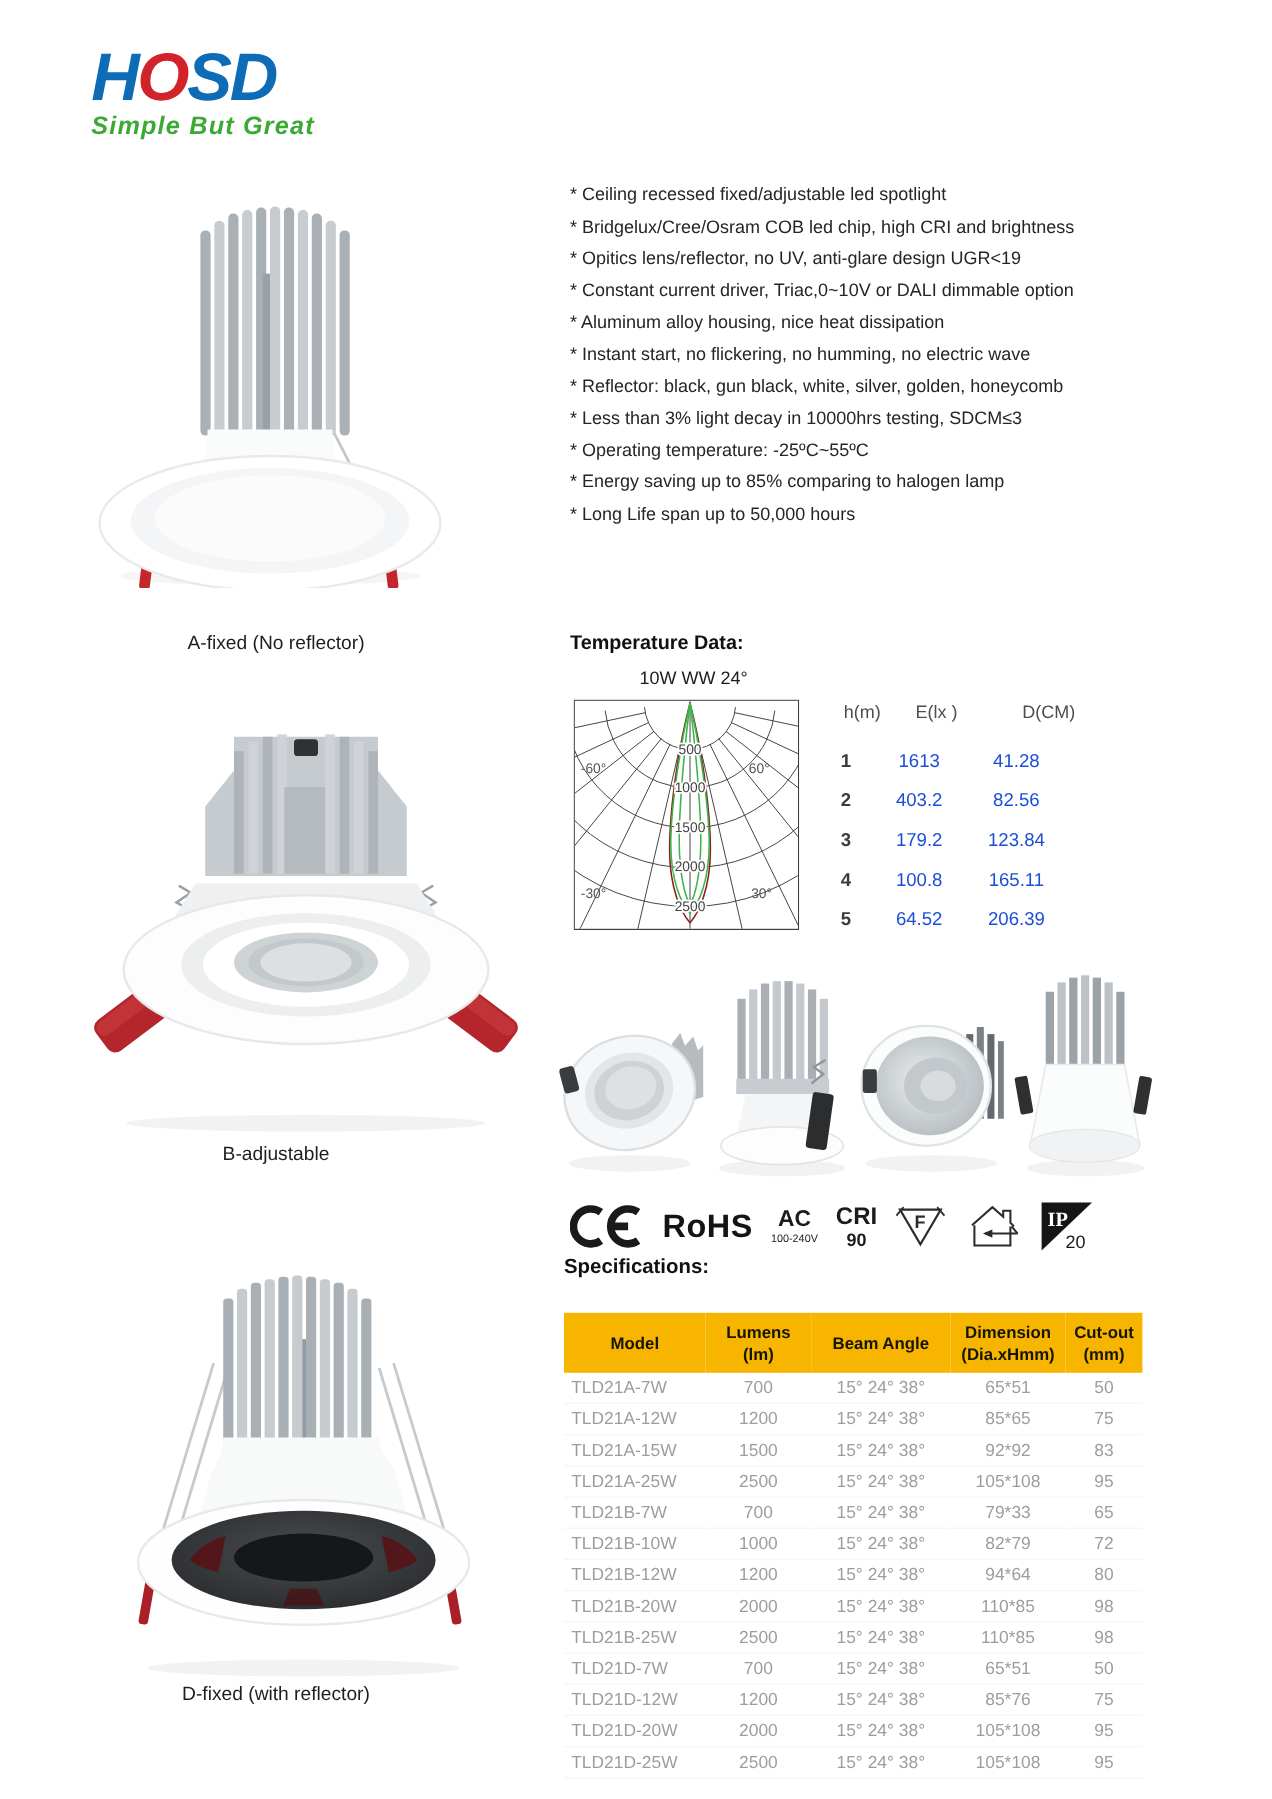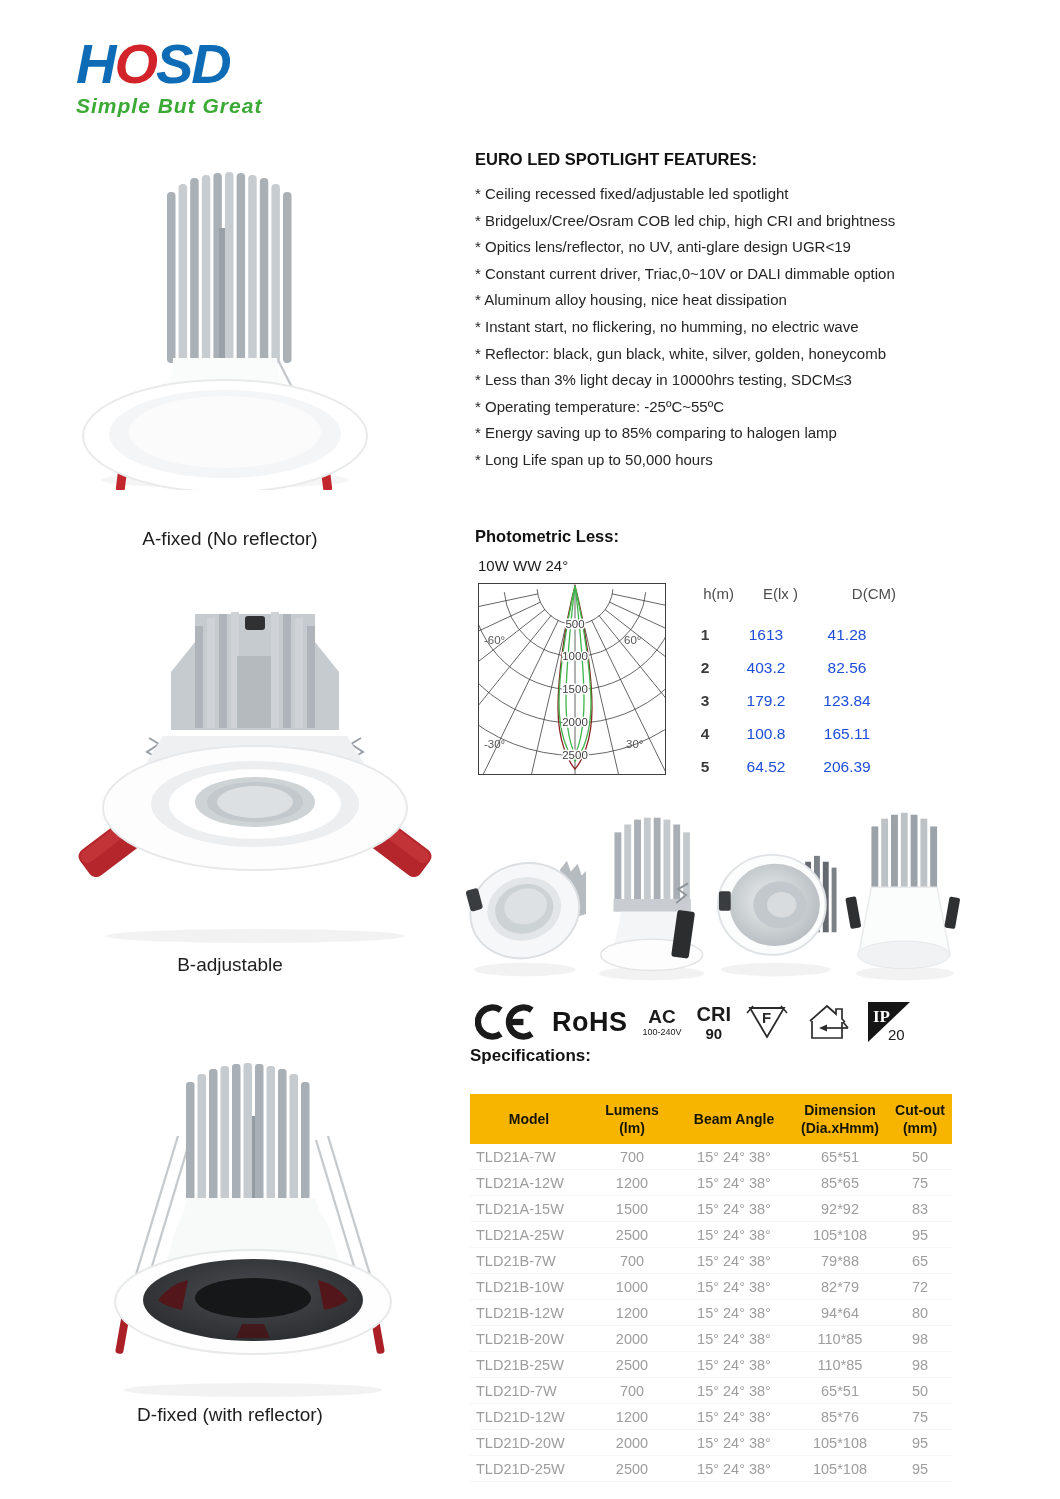--- a/index.html
+++ b/index.html
@@ -10,30 +10,30 @@
   .logo{position:absolute;left:76px;top:36px;}
   .logo-word{font-weight:bold;font-style:italic;font-size:56px;line-height:1;letter-spacing:-2px;}
   .lg-blue{color:var(--logo-blue,#0d6cb5);}
   .lg-red{color:var(--logo-red,#d2232a);}
   .logo-tag{margin-top:2px;font-size:21px;font-weight:bold;font-style:italic;
             color:var(--logo-green,#3baa35);letter-spacing:1px;}
 
   
   .figure-svg{position:absolute;}
   .fig-caption{position:absolute;left:20px;width:420px;text-align:center;
-               font-size:19px;color:#1e1e1e;}
+               font-size:16px;color:#1e1e1e;}
 
   
   .features{position:absolute;left:475px;top:150px;width:510px;}
   .features h2{margin:0 0 12px 0;font-size:16.5px;font-weight:bold;color:#111;}
   .feat{font-size:15px;color:#252525;line-height:26.6px;white-space:nowrap;}
 
   
   .phot-title{position:absolute;left:475px;top:527px;margin:0;font-size:16.5px;font-weight:bold;color:#111;}
-  .phot-sub{position:absolute;left:478px;top:557px;width:200px;text-align:left;font-size:15px;color:#1c1c1c;}
+  .phot-sub{position:absolute;left:478px;top:557px;width:200px;text-align:center;font-size:15px;color:#1c1c1c;}
   .polar{position:absolute;left:478px;top:583px;}
   .polar .grid{stroke:#3e3e3e;stroke-width:0.8;fill:none;}
   .polar .ring{font-size:11.5px;fill:#3f3f3f;text-anchor:middle;
                paint-order:stroke;stroke:#fff;stroke-width:3px;}
   .polar .ang{font-size:11.5px;fill:#555;}
   .curve-green{fill:none;stroke:var(--curve-green,#3cb54a);stroke-width:1.3;}
   .curve-red{fill:none;stroke:var(--curve-red,#8b2020);stroke-width:1.3;}
 
   .phot-table{position:absolute;left:676px;top:585px;}
   .phot-head,.phot-rows{display:grid;grid-template-columns:58px 64px 98px;}
@@ -186,37 +186,36 @@
     </radialGradient>
     <ellipse cx="195" cy="244" rx="110" ry="41" fill="url(#dref)"></ellipse>
     <ellipse cx="195" cy="242" rx="58" ry="20" fill="#151719"></ellipse>
     <path d="M100 244 q12 -16 30 -20 l-6 30 q-16 -3 -24 -10 z" fill="#581014" opacity="0.85"></path>
     <path d="M290 244 q-12 -16 -30 -20 l6 30 q16 -3 24 -10 z" fill="#581014" opacity="0.85"></path>
     <path d="M178 282 l34 0 -6 -14 -22 0 z" fill="#4a0d10" opacity="0.7"></path>
   </svg>
   <div class="fig-caption" style="top:1404px">D-fixed (with reflector)</div>
 
   <div class="features">
-    <h2>EURO LED SPOTLIGHT FEATURES:</h2>
     <div id="feature-list">
         <div class="feat">* Ceiling recessed fixed/adjustable led spotlight</div>
         <div class="feat">* Bridgelux/Cree/Osram COB led chip, high CRI and brightness</div>
         <div class="feat">* Opitics lens/reflector, no UV, anti-glare design UGR&lt;19</div>
         <div class="feat">* Constant current driver, Triac,0~10V or DALI dimmable option</div>
         <div class="feat">* Aluminum alloy housing, nice heat dissipation</div>
         <div class="feat">* Instant start, no flickering, no humming, no electric wave</div>
         <div class="feat">* Reflector: black, gun black, white, silver, golden, honeycomb</div>
         <div class="feat">* Less than 3% light decay in 10000hrs testing, SDCM≤3</div>
         <div class="feat">* Operating temperature: -25ºC~55ºC</div>
         <div class="feat">* Energy saving up to 85% comparing to halogen lamp</div>
         <div class="feat">* Long Life span up to 50,000 hours</div>
       </div>
   </div>
 
-  <h2 class="phot-title">Photometric Less:</h2>
+  <h2 class="phot-title">Temperature Data:</h2>
   <div class="phot-sub">10W WW 24°</div>
 
   <svg class="polar" width="188" height="192" viewBox="0 0 188 192">
     <defs>
         <clipPath id="pc">
           <rect x="1" y="1" width="186" height="190"></rect>
         </clipPath>
       </defs>
     <rect x="0.5" y="0.5" width="187" height="191" fill="#fff" stroke="#3e3e3e" stroke-width="1"></rect>
     <g clip-path="url(#pc)">
@@ -434,21 +433,21 @@
           <td>TLD21A-25W</td>
           <td>2500</td>
           <td>15° 24° 38°</td>
           <td>105*108</td>
           <td>95</td>
         </tr>
         <tr>
           <td>TLD21B-7W</td>
           <td>700</td>
           <td>15° 24° 38°</td>
-          <td>79*88</td>
+          <td>79*33</td>
           <td>65</td>
         </tr>
         <tr>
           <td>TLD21B-10W</td>
           <td>1000</td>
           <td>15° 24° 38°</td>
           <td>82*79</td>
           <td>72</td>
         </tr>
         <tr>

